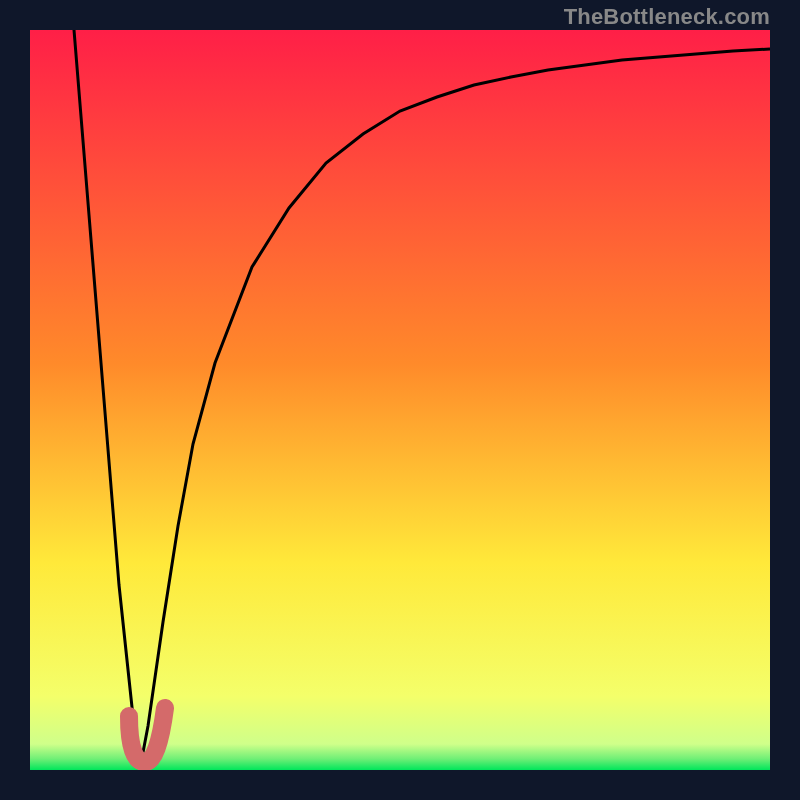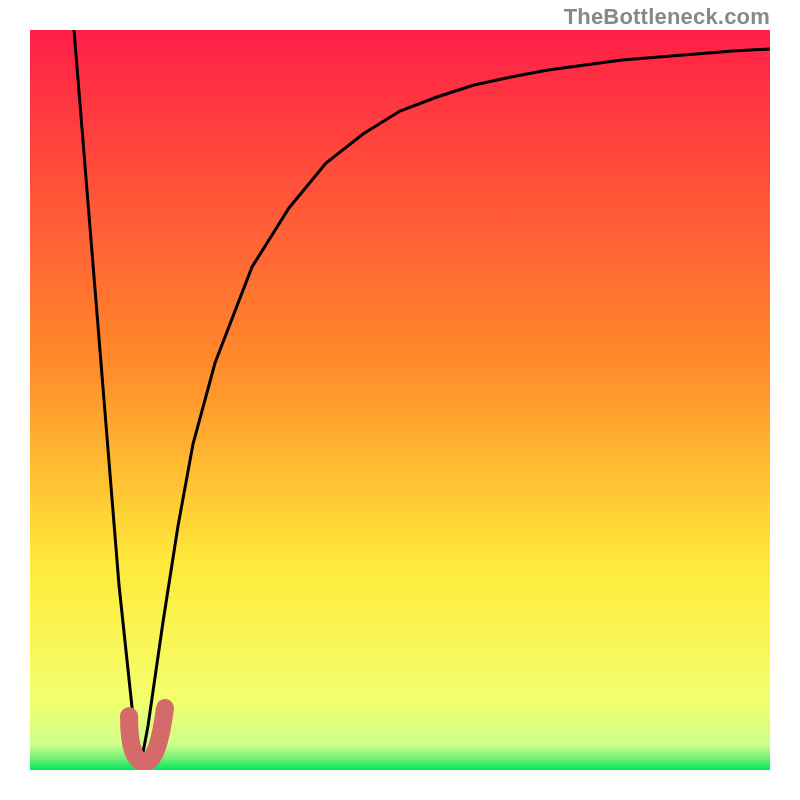--- a/index.html
+++ b/index.html
@@ -9,21 +9,21 @@
     height: 800px;
     background: #000;
     overflow: hidden;
   }
   .frame {
     position: absolute;
     left: 0;
     top: 0;
     width: 800px;
     height: 800px;
-    background: #ffffff;
+    background: #0f172a;
   }
   .plot {
     position: absolute;
     left: 30px;
     top: 30px;
     width: 740px;
     height: 740px;
     overflow: hidden;
   }
   .gradient {

